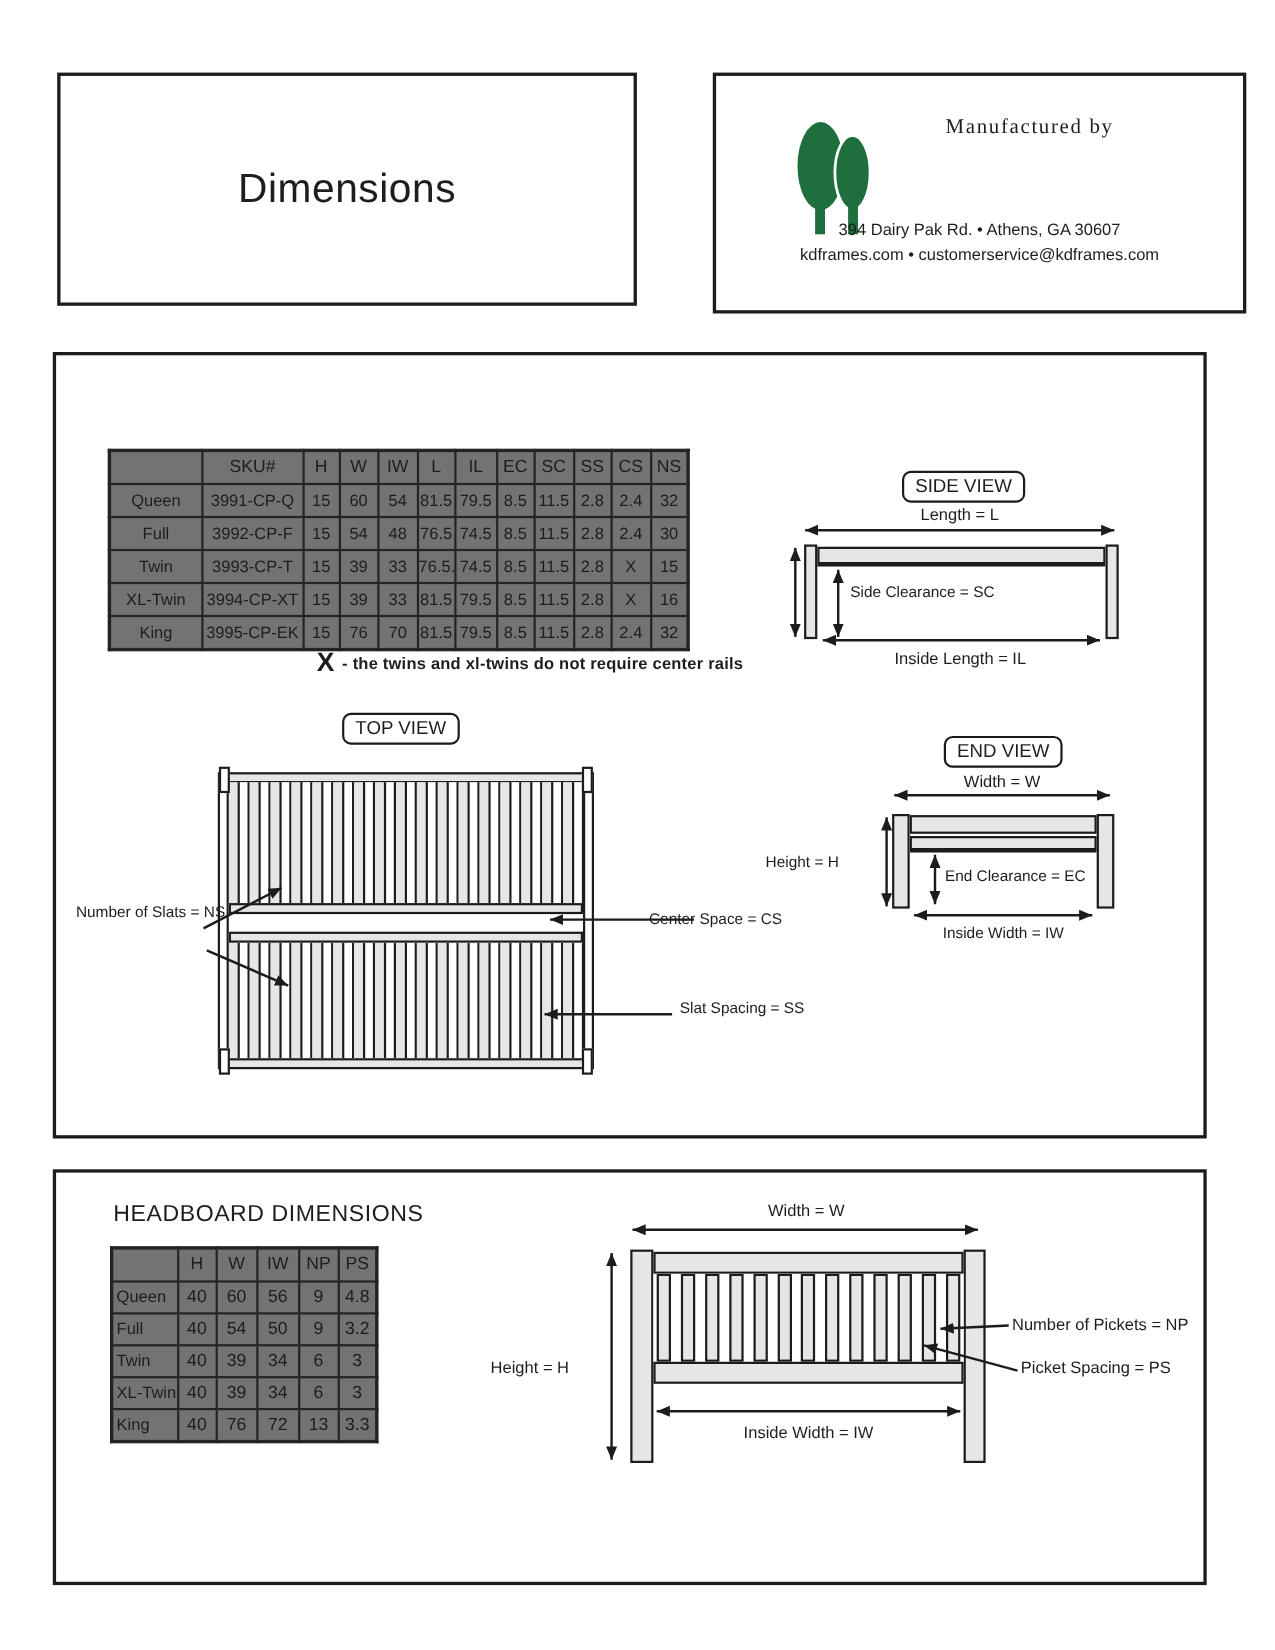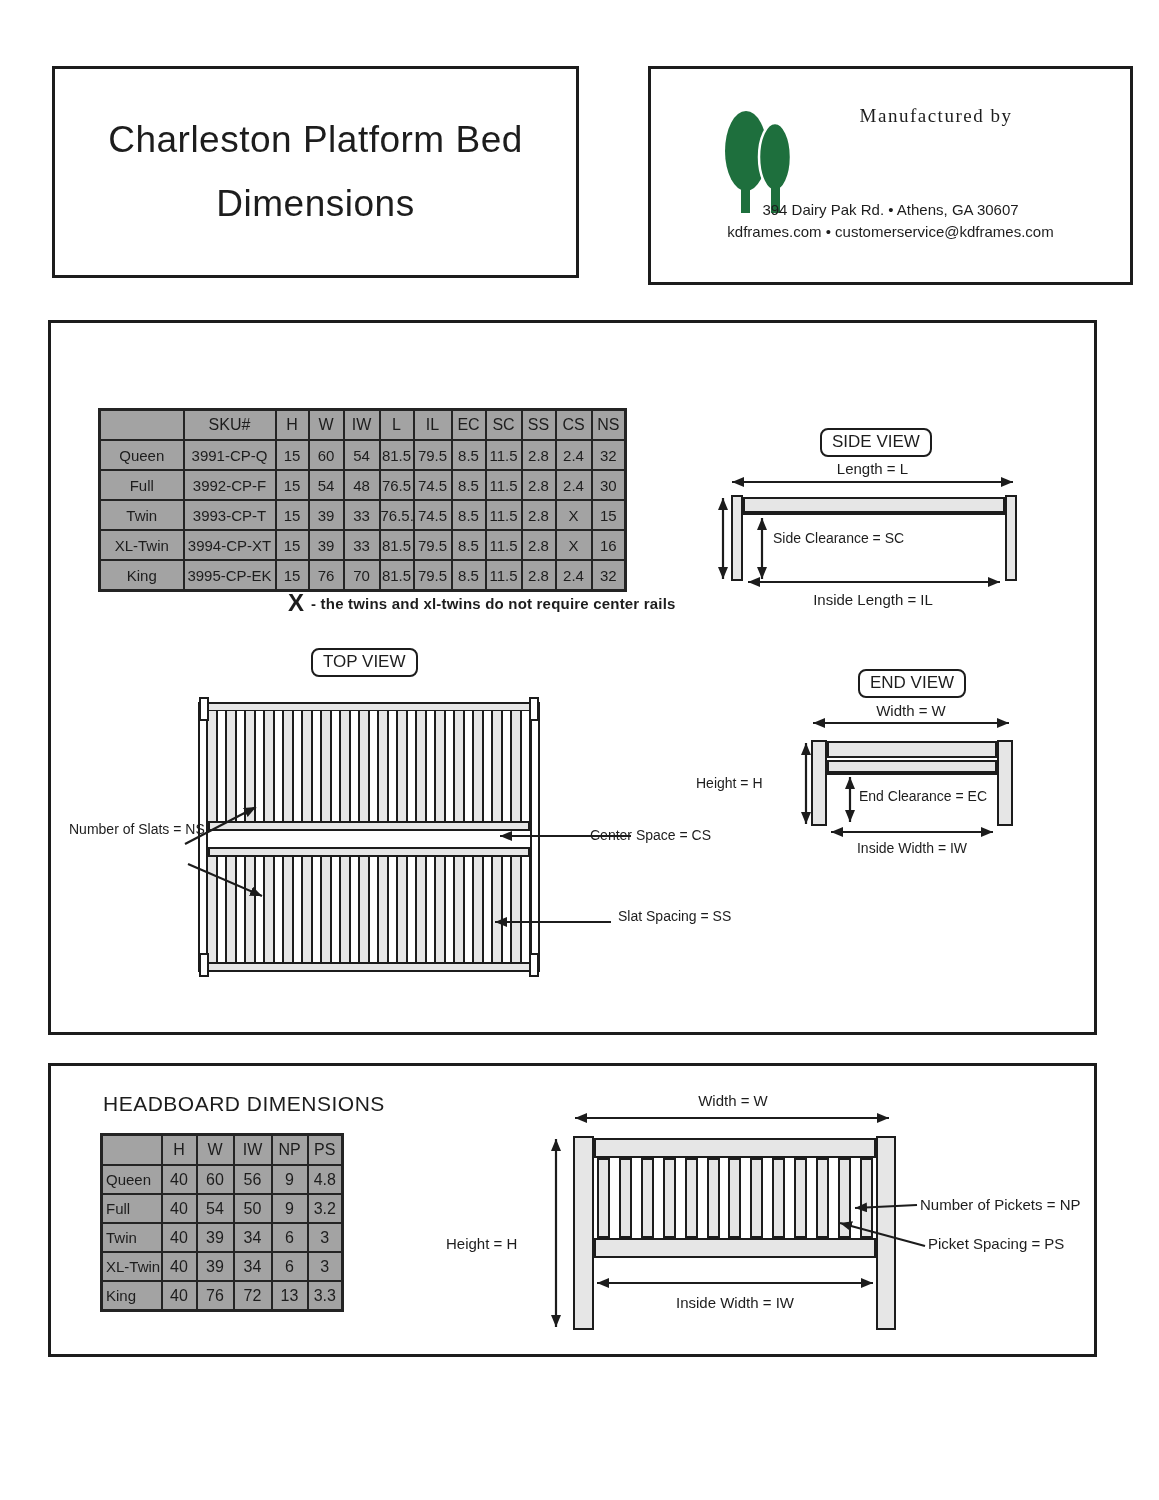--- a/index.html
+++ b/index.html
@@ -19,29 +19,29 @@
   .manuf { position:absolute; left:160px; top:36px; width:250px; text-align:center;
     font-family:"Liberation Serif", serif; font-size:19px; letter-spacing:1.5px; }
   .brand-name { position:absolute; left:130px; top:62px; width:310px; text-align:center;
     font-size:46px; font-weight:bold; letter-spacing:1px; }
   .trees { position:absolute; left:72px; top:38px; }
   .addr    { position:absolute; left:0; top:132px; width:100%; text-align:center; font-size:15px; }
   .contact { position:absolute; left:0; top:154px; width:100%; text-align:center; font-size:15px; }
 
   
   #bedBox { left:48px; top:320px; width:1049px; height:715px; }
-  #hbBox  { left:48px; top:1063px; width:1049px; height:294px; }
+  #hbBox  { left:48px; top:1063px; width:1049px; height:378px; }
 
   .section-title { position:absolute; font-size:26px; letter-spacing:0.5px; }
   #bedTitle { left:150px; top:42px; }
   #hbTitle  { left:52px; top:26px; font-size:21px; }
 
   
   .dim-table { position:absolute; border-collapse:collapse; table-layout:fixed;
-    background:#a3a3a3; border:3px solid #242424; }
+    background:#737373; border:3px solid #242424; }
   .dim-table th, .dim-table td { border:2px solid #242424; text-align:center;
     padding:0; font-weight:normal; }
   #bedTable { left:47px; top:85px; width:516px; font-size:15px; }
   #bedTable th { font-size:16px; height:28px; }
   #bedTable td { height:28px; }
   #hbTable { left:49px; top:67px; width:241px; font-size:16px; }
   #hbTable th { height:28px; }
   #hbTable td { height:27px; }
   #hbTable td:first-child { text-align:left; padding-left:3px; font-size:15px; }
 
@@ -75,21 +75,20 @@
     border:2px solid #1c1c1c; flex:none; }
 
   svg.overlay { position:absolute; left:0; top:0; z-index:5; pointer-events:none; }
 </style>
 </head>
 <body>
 
 <div class="page">
 
   <div class="box" id="titleBox">
-    <div class="title-line">Charleston Platform Bed</div>
     <div class="title-line">Dimensions</div>
   </div>
 
   <div class="box" id="brandBox">
     <svg class="trees" width="72" height="108" viewBox="0 0 72 108">
       <g fill="#1e6f3d">
         <ellipse cx="23" cy="44" rx="21" ry="40"></ellipse>
         <rect x="18" y="78" width="9" height="28"></rect>
         <ellipse cx="52" cy="50" rx="16" ry="34" stroke="#ffffff" stroke-width="2.5"></ellipse>
         <rect x="48" y="80" width="9" height="26"></rect>

